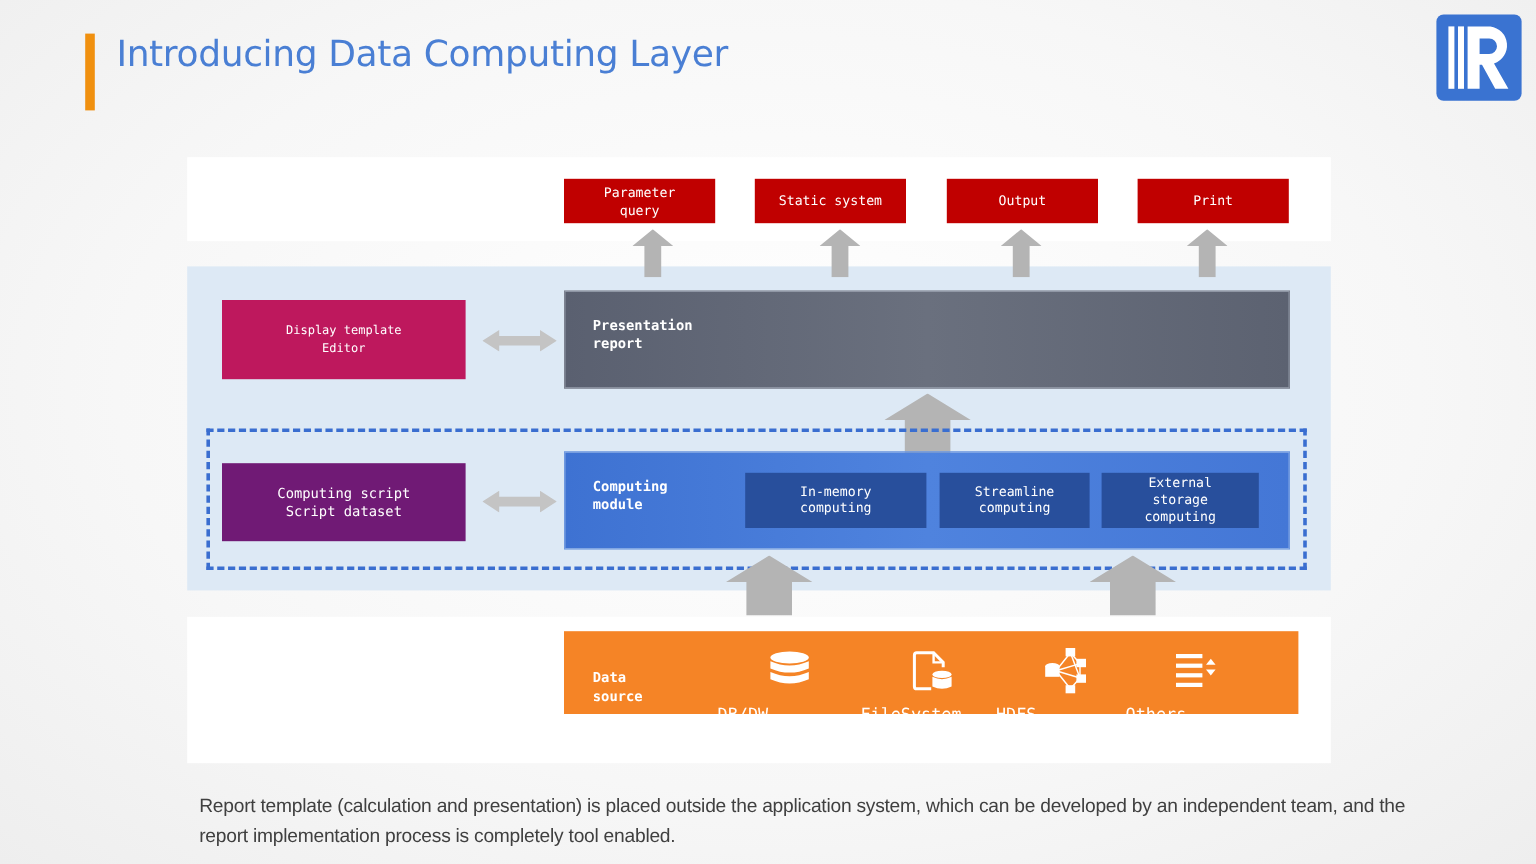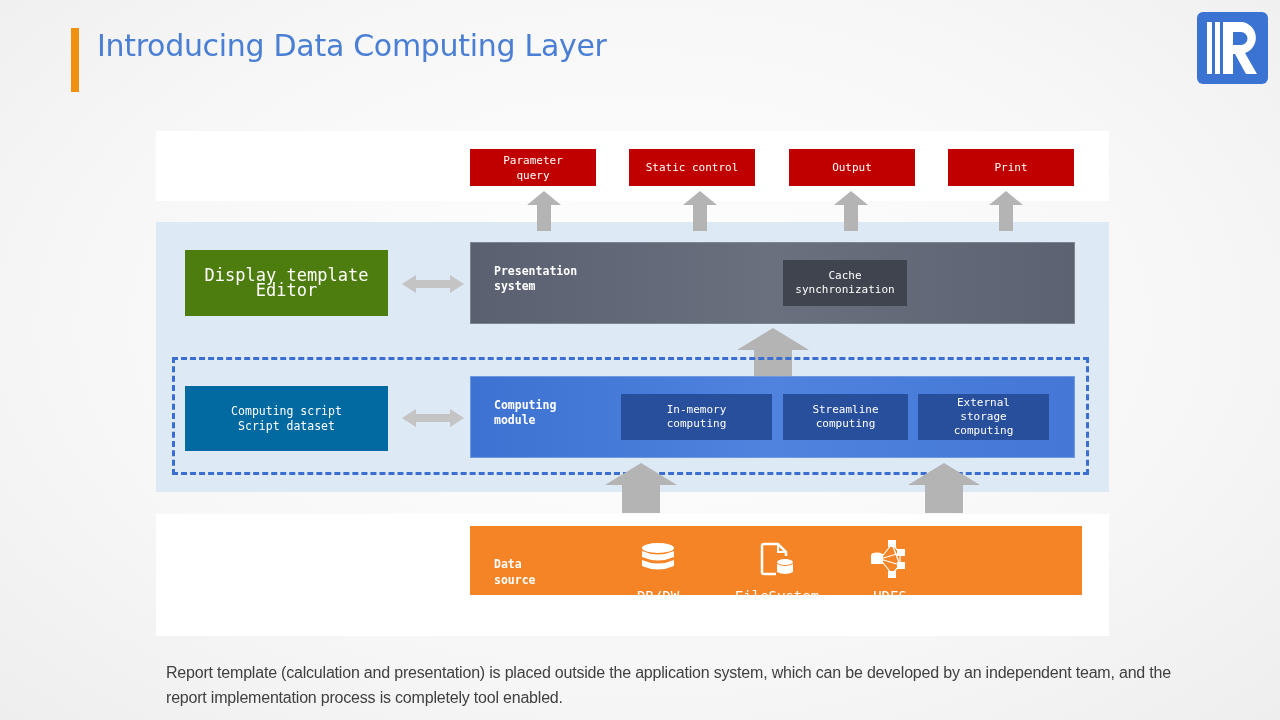--- a/index.html
+++ b/index.html
@@ -22,25 +22,25 @@
   .out-box {
     top: 149px; width: 126px; height: 37px; background: #c00000; color: #fff;
     font-size: 11px; display: flex; align-items: center; justify-content: center;
     text-align: center; line-height: 15px; white-space: pre-line;
   }
 
   .up-arrow { width: 34px; height: 40px; }
   .up-arrow svg { width: 100%; height: 100%; display: block; }
 
   .box-dark {
-    left: 185px; top: 250px; width: 203px; height: 66px; background: #4d7c0f; color: #fff;
-    font-size: 17px; display: flex; align-items: center; justify-content: center; text-align: center; line-height: 15px; white-space: pre-line;
+    left: 185px; top: 250px; width: 203px; height: 66px; background: #be185d; color: #fff;
+    font-size: 10px; display: flex; align-items: center; justify-content: center; text-align: center; line-height: 15px; white-space: pre-line;
   }
   .box-blue {
-    left: 185px; top: 386px; width: 203px; height: 65px; background: #0369a1; color: #fff;
+    left: 185px; top: 386px; width: 203px; height: 65px; background: #701a75; color: #fff;
     font-size: 11.5px; display: flex; align-items: center; justify-content: center; text-align: center; line-height: 15px; white-space: pre-line;
   }
   .dbl-arrow { width: 62px; height: 18px; }
   .dbl-arrow svg { width: 100%; height: 100%; display: block; }
 
   .module-pres {
     left: 470px; top: 242px; width: 605px; height: 82px;
     background: linear-gradient(90deg, #5a6070 0%, #6a707e 50%, #5c6271 100%);
     border: 1px solid #7d8391;
   }
@@ -70,21 +70,21 @@
   .big-arrow { width: 72px; height: 50px; }
   .big-arrow svg { width: 100%; height: 100%; display: block; }
 
   .datasource {
     left: 470px; top: 526px; width: 612px; height: 69px; background: #f58426;
   }
   .ds-label {
     position: absolute; left: 24px; top: 30px; color: #fff; font-weight: bold;
     font-size: 11.5px; line-height: 16px; white-space: pre-line;
   }
-  .ds-item { position: absolute; top: 14px; width: 120px; text-align: center; }
+  .ds-item { position: absolute; top: 14px; width: 120px; text-align: left; }
   .ds-icon { height: 38px; display: flex; justify-content: center; align-items: center; }
   .ds-icon svg { display: block; }
   .ds-name { margin-top: 10px; color: #fff; font-size: 14px; }
 
   .caption {
     left: 166px; top: 660px; width: 1020px; font-family: "Liberation Sans", sans-serif;
     font-size: 16px; line-height: 25px; color: #404040; letter-spacing: -0.2px;
   }
 </style>
 </head>
@@ -99,21 +99,21 @@
     <path d="M26 10 H45 A16 16 0 0 1 48 41 L60 62 H49 L38 42 H36 V62 H26 Z M36 20 V33 H44 A6.5 6.5 0 0 0 44 20 Z" fill="#fff" fill-rule="evenodd"></path>
   </svg>
 </div>
 
 <div class="abs band-top"></div>
 <div class="abs band-mid"></div>
 <div class="abs band-bot"></div>
 
 <div class="abs out-box" style="left:470px;">Parameter
 query</div>
-<div class="abs out-box" style="left:629px;">Static control</div>
+<div class="abs out-box" style="left:629px;">Static system</div>
 <div class="abs out-box" style="left:789px;">Output</div>
 <div class="abs out-box" style="left:948px;">Print</div>
 
 <div class="abs up-arrow" style="left:527px; top:191px;">
   <svg viewBox="0 0 34 40">
       <polygon points="17,0 34,14 24,14 24,40 10,40 10,14 0,14" fill="#b4b4b4"></polygon>
     </svg>
 </div>
 <div class="abs up-arrow" style="left:683px; top:191px;">
   <svg viewBox="0 0 34 40">
@@ -133,23 +133,21 @@
 
 <div class="abs box-dark">Display template
 Editor</div>
 <div class="abs dbl-arrow" style="left:402px; top:275px;">
   <svg viewBox="0 0 62 18">
       <polygon points="0,9 14,0 14,5 48,5 48,0 62,9 48,18 48,13 14,13 14,18" fill="#c4c4c4"></polygon>
     </svg>
 </div>
 <div class="abs module-pres">
   <div class="module-label">Presentation
-system</div>
-  <div class="sub" style="left:312px; width:124px;">Cache
-synchronization</div>
+report</div>
 </div>
 
 <div class="abs big-arrow" style="left:737px; top:328px;">
   <svg viewBox="0 0 72 50">
       <polygon points="36,0 72,22 55,22 55,50 17,50 17,22 0,22" fill="#b4b4b4"></polygon>
     </svg>
 </div>
 
 <div class="abs dashed-frame"></div>
 
@@ -227,15 +225,28 @@
         <rect x="27" y="9" width="8" height="7" fill="#fff"></rect>
         <rect x="27" y="22" width="8" height="7" fill="#fff"></rect>
         <rect x="18" y="31" width="8" height="7" fill="#fff"></rect>
         <ellipse cx="7" cy="15" rx="6" ry="2.5" fill="#fff"></ellipse>
         <rect x="1" y="15" width="12" height="9" fill="#fff"></rect>
       </svg>
     </div>
     <div class="ds-name">HDFS</div>
   </div>
 
+  <div class="ds-item" style="left:468px;">
+    <div class="ds-icon">
+      <svg width="36" height="30" viewBox="0 0 36 30">
+        <rect x="0" y="1" width="22" height="3.5" fill="#fff"></rect>
+        <rect x="0" y="9" width="22" height="3.5" fill="#fff"></rect>
+        <rect x="0" y="17" width="22" height="3.5" fill="#fff"></rect>
+        <rect x="0" y="25" width="22" height="3.5" fill="#fff"></rect>
+        <polygon points="29,5 33,10 25,10" fill="#fff"></polygon>
+        <polygon points="25,14 33,14 29,19" fill="#fff"></polygon>
+      </svg>
+    </div>
+    <div class="ds-name">Others</div>
+  </div>
 </div>
 
 <div class="abs caption">Report template (calculation and presentation) is placed outside the application system, which can be developed by an independent team, and the report implementation process is completely tool enabled.</div>
 
 </body></html>

